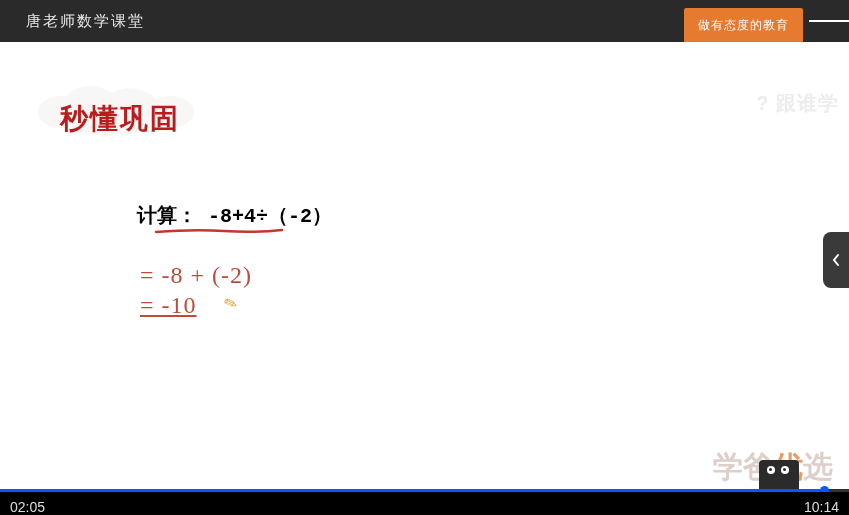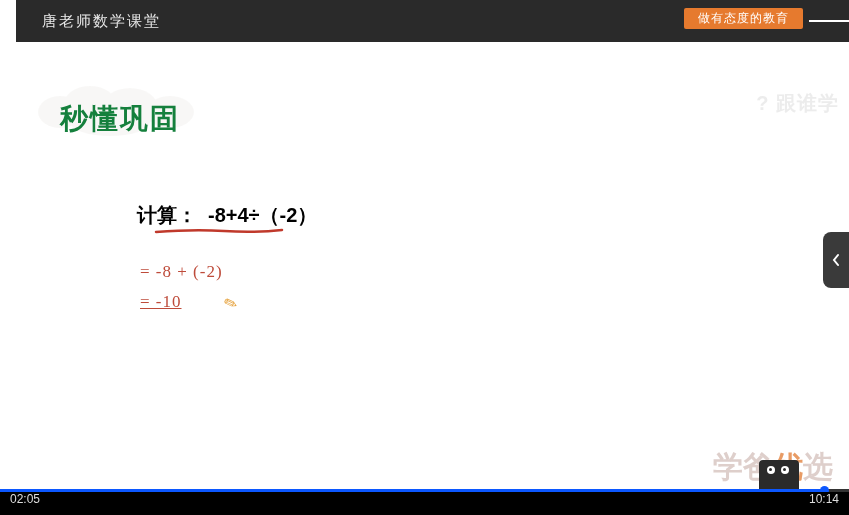--- a/index.html
+++ b/index.html
@@ -21,30 +21,29 @@
   .slide-header {
     height: 42px;
     background: #2a2a2a;
     position: relative;
     display: flex;
     align-items: center;
     padding-left: 26px;
     color: #e8e8e8;
     font-size: 15px;
     letter-spacing: 2px;
-    margin-left: 16px;
   }
   .edu-badge {
     position: absolute;
     right: 46px;
     top: 8px;
     background: #e67a2e;
     color: #fff;
     font-size: 12px;
-    padding: 2px 14px;
+    padding: 9px 14px;
     border-radius: 2px;
     letter-spacing: 1px;
   }
   .header-line {
     position: absolute;
     right: 0;
     top: 20px;
     width: 40px;
     height: 2px;
     background: #fff;
@@ -62,53 +61,53 @@
   .cloud-bg {
     position: absolute;
     width: 180px;
     height: 56px;
     left: -30px;
     top: -18px;
     opacity: 0.28;
   }
   .section-title {
     position: relative;
-    color: #15803d;
+    color: #b91c1c;
     font-size: 28px;
     font-family: "KaiTi","STKaiti",serif;
     font-weight: 600;
     letter-spacing: 2px;
   }
   .problem-line {
     position: absolute;
     left: 100px;
     top: 160px;
     font-size: 20px;
     font-family: "KaiTi","STKaiti",serif;
   }
   .problem-label {
     font-weight: 600;
     margin-left: 37px;
   }
   .problem-expr {
     margin-left: 6px;
-    font-family: Liberation Sans, sans-serif;
+    font-family: Liberation Mono, monospace;
     font-weight: 600;
   }
   .underline-stroke {
     position: absolute;
     left: 154px;
     top: 186px;
     width: 130px;
     height: 8px;
   }
   .work-line {
     position: absolute;
     font-family: "Comic Sans MS","Segoe Script",cursive;
-    font-size: 17px;
+    font-size: 24px;
     color: #be4b3a;
     letter-spacing: 1px;
   }
   .work1 { left: 140px; top: 220px; }
   .work2 { left: 140px; top: 250px; text-decoration: underline; }
   .pencil {
     position: absolute;
     left: 224px;
     top: 252px;
     color: #e6a23c;
@@ -180,23 +179,23 @@
     align-items: center;
     justify-content: center;
     color: #fff;
   }
   .controls-bar {
     position: absolute;
     left: 0; right: 0; bottom: 0;
     height: 23px;
     background: #000;
     display: flex;
-    align-items: flex-start;
+    align-items: flex-end;
     color: #ddd;
-    font-size: 12px;
+    font-size: 14px;
     font-family: Arial, sans-serif;
     padding: 0 10px;
   }
   .progress-track {
     position: absolute;
     left: 0; right: 0;
     bottom: 23px;
     height: 3px;
     background: #333;
   }

